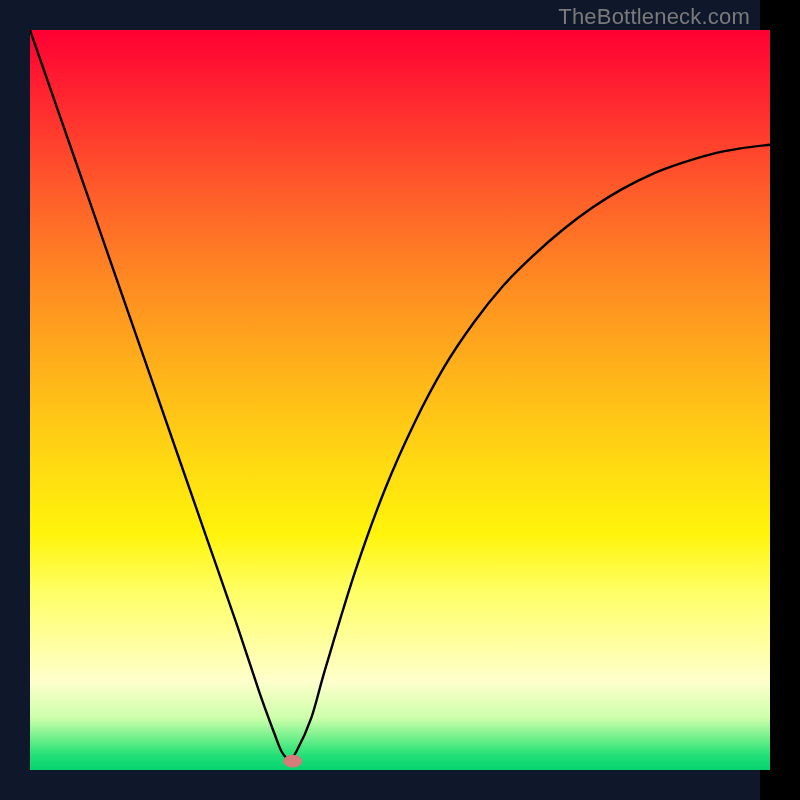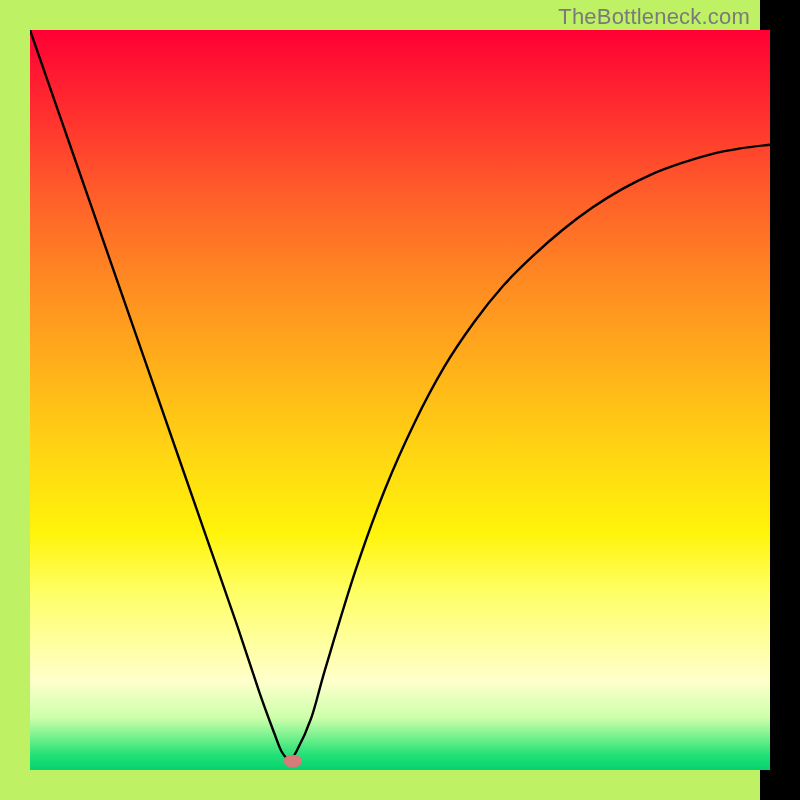--- a/index.html
+++ b/index.html
@@ -8,21 +8,21 @@
     width: 800px;
     height: 800px;
     overflow: hidden;
     background: #000;
     font-family: Arial, Helvetica, sans-serif;
   }
   .frame {
     position: relative;
     width: 760px;
     height: 800px;
-    background: #bef264;
+    background: #0f172a;
   }
   .plot {
     position: absolute;
     left: 30px;
     top: 30px;
     width: 740px;
     height: 740px;
     background: linear-gradient(
       to bottom,
       #ff0033 0%,

